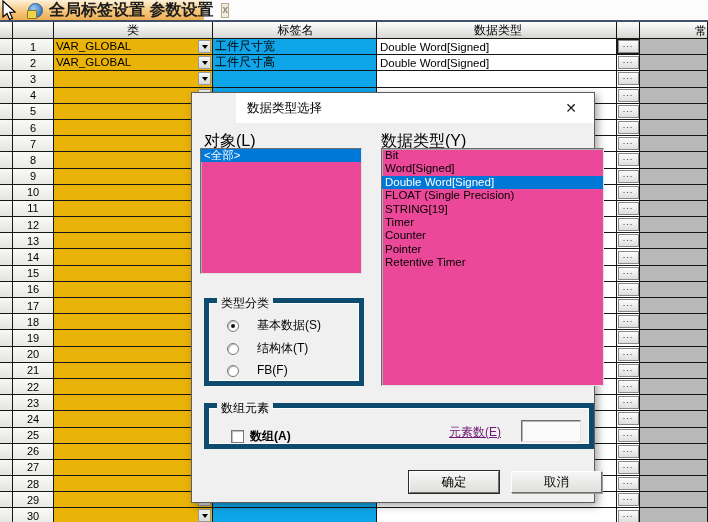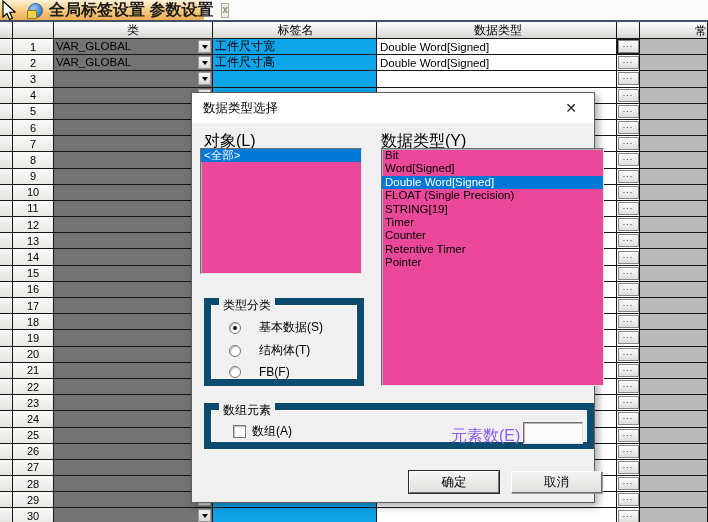--- a/index.html
+++ b/index.html
@@ -26,21 +26,21 @@
     display:flex; align-items:center; justify-content:center; line-height:1; }
 
   
   .grid { position:absolute; left:0; top:22px; width:708px; height:500px; overflow:hidden; background:#fff; }
   .grow { display:flex; width:708px; }
   .grow > div { border-right:1px solid #161616; border-bottom:1px solid #161616;
     overflow:hidden; position:relative; flex:none; height:100%; }
   .c-sel   { width:13px;  background:linear-gradient(#f7f7f6,#e3e3e0); }
   .c-num   { width:41px;  background:linear-gradient(#fafaf9,#e9e9e6);
              display:flex; align-items:center; justify-content:center; font-size:11px; }
-  .c-cls   { width:159px; background:#737373; }
+  .c-cls   { width:159px; background:#eab308; }
   .c-name  { width:164px; background:#0ea5e9; padding-left:2px; display:flex; align-items:center; }
   .c-dtype { width:240px; background:#fff; padding-left:3px; display:flex; align-items:center; font-size:11.5px; }
   .c-btn   { width:23px;  background:#fff; display:flex; align-items:center; justify-content:center; }
   .c-const { width:68px;  background:#b9b9b9; }
   .hrow { height:17px; }
   .hrow > div { background:linear-gradient(#ffffff,#d6d6d3); display:flex;
     align-items:center; justify-content:center; font-size:12px; }
   .hrow .c-const { justify-content:flex-start; }
   .hdr-const-label { position:absolute; left:55px; top:1px; white-space:nowrap; }
   .drow { height:16.2px; }
@@ -52,47 +52,47 @@
     border-left:3.5px solid transparent; border-right:3.5px solid transparent;
     border-top:4px solid #000; }
   .browse-btn { width:21px; height:13px; background:linear-gradient(#fcfcfc,#dededb);
     border:1px solid #8a8a8a; color:#23305e; font-size:9px; letter-spacing:1px;
     line-height:6px; text-align:center; }
   .browse-btn.focused { box-shadow:0 0 0 1.5px #1b1b1b; }
 
   
   .dialog { position:absolute; left:191px; top:92px; width:404px; height:411px;
     background:#f0f0f0; border:1px solid #5f5f5f; z-index:10;
-    box-shadow:3px 3px 8px rgba(0,0,0,.35); }
+    box-shadow:3px 3px 8px rgba(0,0,0,.35);padding-left:44px; }
   .dlg-titlebar { height:30px; background:#fff; display:flex; align-items:center; }
   .dlg-title { margin-left:11px; font-size:12.5px; }
   .dlg-close { margin-left:auto; margin-right:14px; font-size:14px; color:#1a1a1a;
     width:18px; text-align:center; cursor:default; }
   .dlg-label { position:absolute; font-size:16px; }
   .listbox { position:absolute; background:#ec4899;
     border-top:1px solid #6e6e6e; border-left:1px solid #6e6e6e;
     border-bottom:1px solid #e3e3e3; border-right:1px solid #e3e3e3;
     box-shadow:inset 1px 1px 0 #aeaeae; overflow:hidden; }
   .lb-item { font-size:11.5px; line-height:13.4px; padding-left:3px; white-space:nowrap; }
   .lb-item.selected { background:#0078d7; color:#fff; }
-  .groupbox { position:absolute; border:7px solid #0c4a6e;
+  .groupbox { position:absolute; border:5px solid #0c4a6e;
     box-shadow:inset 0 0 0 1px #fdfdfd; }
   .gb-legend { position:absolute; top:-8px; left:8px; background:#f0f0f0;
     padding:0 4px; font-size:12px; }
   .radio-row { position:absolute; left:18px; display:flex; align-items:center; }
   .radio { width:12px; height:12px; border-radius:50%; background:#fff;
     border:1px solid #777; box-shadow:inset 1px 1px 1px #bbb; position:relative; flex:none; }
   .radio.checked::after { content:""; position:absolute; left:3px; top:3px;
     width:4px; height:4px; border-radius:50%; background:#111; }
   .radio-label { margin-left:18px; font-size:12px; }
   .checkbox { width:13px; height:13px; background:#fff; border:1px solid #777;
     box-shadow:inset 1px 1px 1px #bbb; flex:none; }
   .chk-row { position:absolute; display:flex; align-items:center; }
   .chk-label { margin-left:6px; font-size:12px; }
-  .disabled-label { position:absolute; color:#8b5cf6; font-size:16px; }
+  .disabled-label { position:absolute; color:#701a75; font-size:12px;text-decoration:underline; }
   .count-input { position:absolute; width:60px; height:22px; background:#fbfbfb;
     border-top:1px solid #6e6e6e; border-left:1px solid #6e6e6e;
     border-bottom:1px solid #e3e3e3; border-right:1px solid #e3e3e3;
     box-shadow:inset 1px 1px 0 #b5b5b5; font-size:12px; padding:2px; color:#777; }
   .dlg-btn { position:absolute; height:22px; background:linear-gradient(#f6f6f6,#dfdfdc);
     border-top:1px solid #fff; border-left:1px solid #fff;
     border-right:1px solid #6c6c6c; border-bottom:1px solid #6c6c6c;
     box-shadow:1px 1px 0 #9a9a9a; font-size:12.5px; text-align:center; line-height:20px; }
   .dlg-btn.default { outline:1.5px solid #2b2b2b; }
 
@@ -559,45 +559,45 @@
 
   <span class="dlg-label" style="left:189px; top:38px;">数据类型(Y)</span>
   <div class="listbox" style="left:189px; top:55px; width:223px; height:238px;" id="dtype-list">
       <div class="lb-item">Bit</div>
       <div class="lb-item">Word[Signed]</div>
       <div class="lb-item selected">Double Word[Signed]</div>
       <div class="lb-item">FLOAT (Single Precision)</div>
       <div class="lb-item">STRING[19]</div>
       <div class="lb-item">Timer</div>
       <div class="lb-item">Counter</div>
+      <div class="lb-item">Pointer</div>
       <div class="lb-item">Retentive Timer</div>
-      <div class="lb-item">Pointer</div>
     </div>
 
   <div class="groupbox" style="left:12px; top:205px; width:160px; height:88px;">
     <span class="gb-legend">类型分类</span>
     <div id="radio-container">
         <div class="radio-row" style="top: 14px;">
           <span class="radio checked"></span>
           <span class="radio-label">基本数据(S)</span>
         </div>
         <div class="radio-row" style="top: 37px;">
           <span class="radio"></span>
           <span class="radio-label">结构体(T)</span>
         </div>
-        <div class="radio-row" style="top: 60px;">
+        <div class="radio-row" style="top: 60px; align-items: flex-end;">
           <span class="radio"></span>
           <span class="radio-label">FB(F)</span>
         </div>
       </div>
   </div>
 
   <div class="groupbox" style="left:12px; top:310px; width:390px; height:46px;">
     <span class="gb-legend">数组元素</span>
-    <div class="chk-row" style="left:22px; top:13px;">
+    <div class="chk-row" style="left:22px; top:20px;font-weight:bold;">
       <span class="checkbox"></span>
       <span class="chk-label">数组(A)</span>
     </div>
     <span class="disabled-label" style="left:240px; top:16px;">元素数(E)</span>
     <div class="count-input" style="left:312px; top:12px;"></div>
   </div>
 
   <div class="dlg-btn default" style="left:217px; top:378px; width:90px;">确定</div>
   <div class="dlg-btn" style="left:319px; top:378px; width:91px;">取消</div>
 </div>

